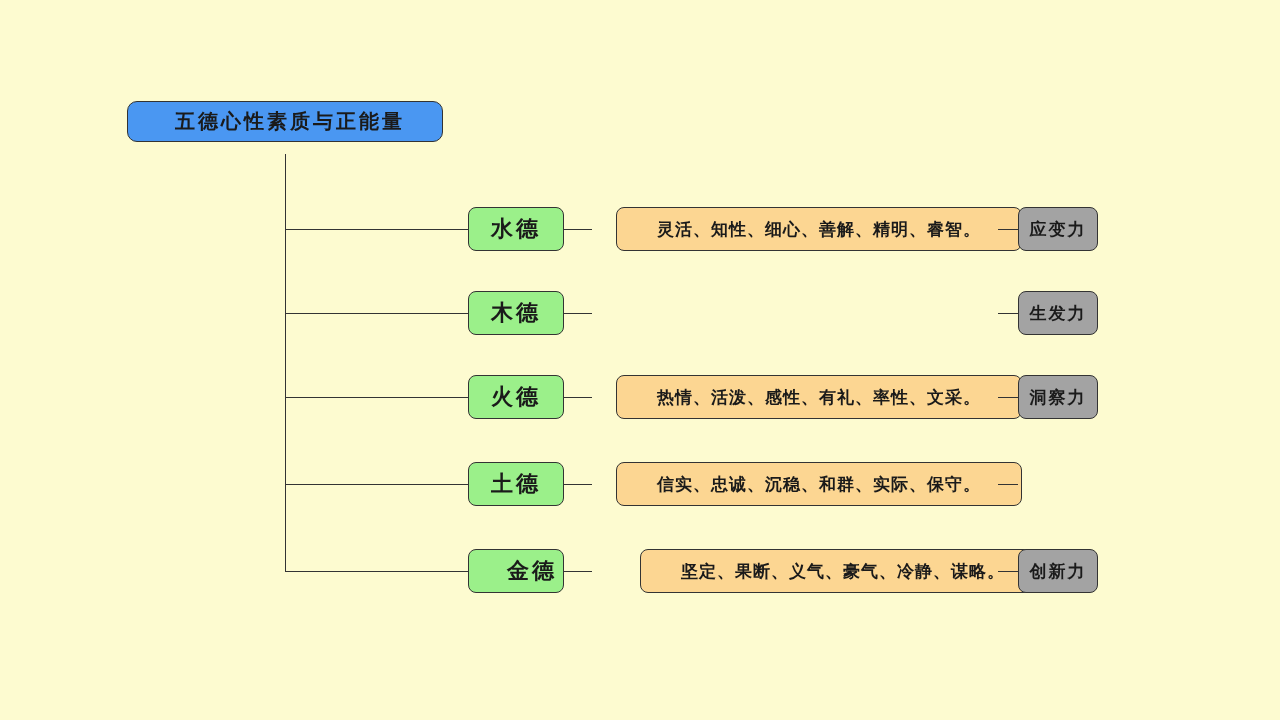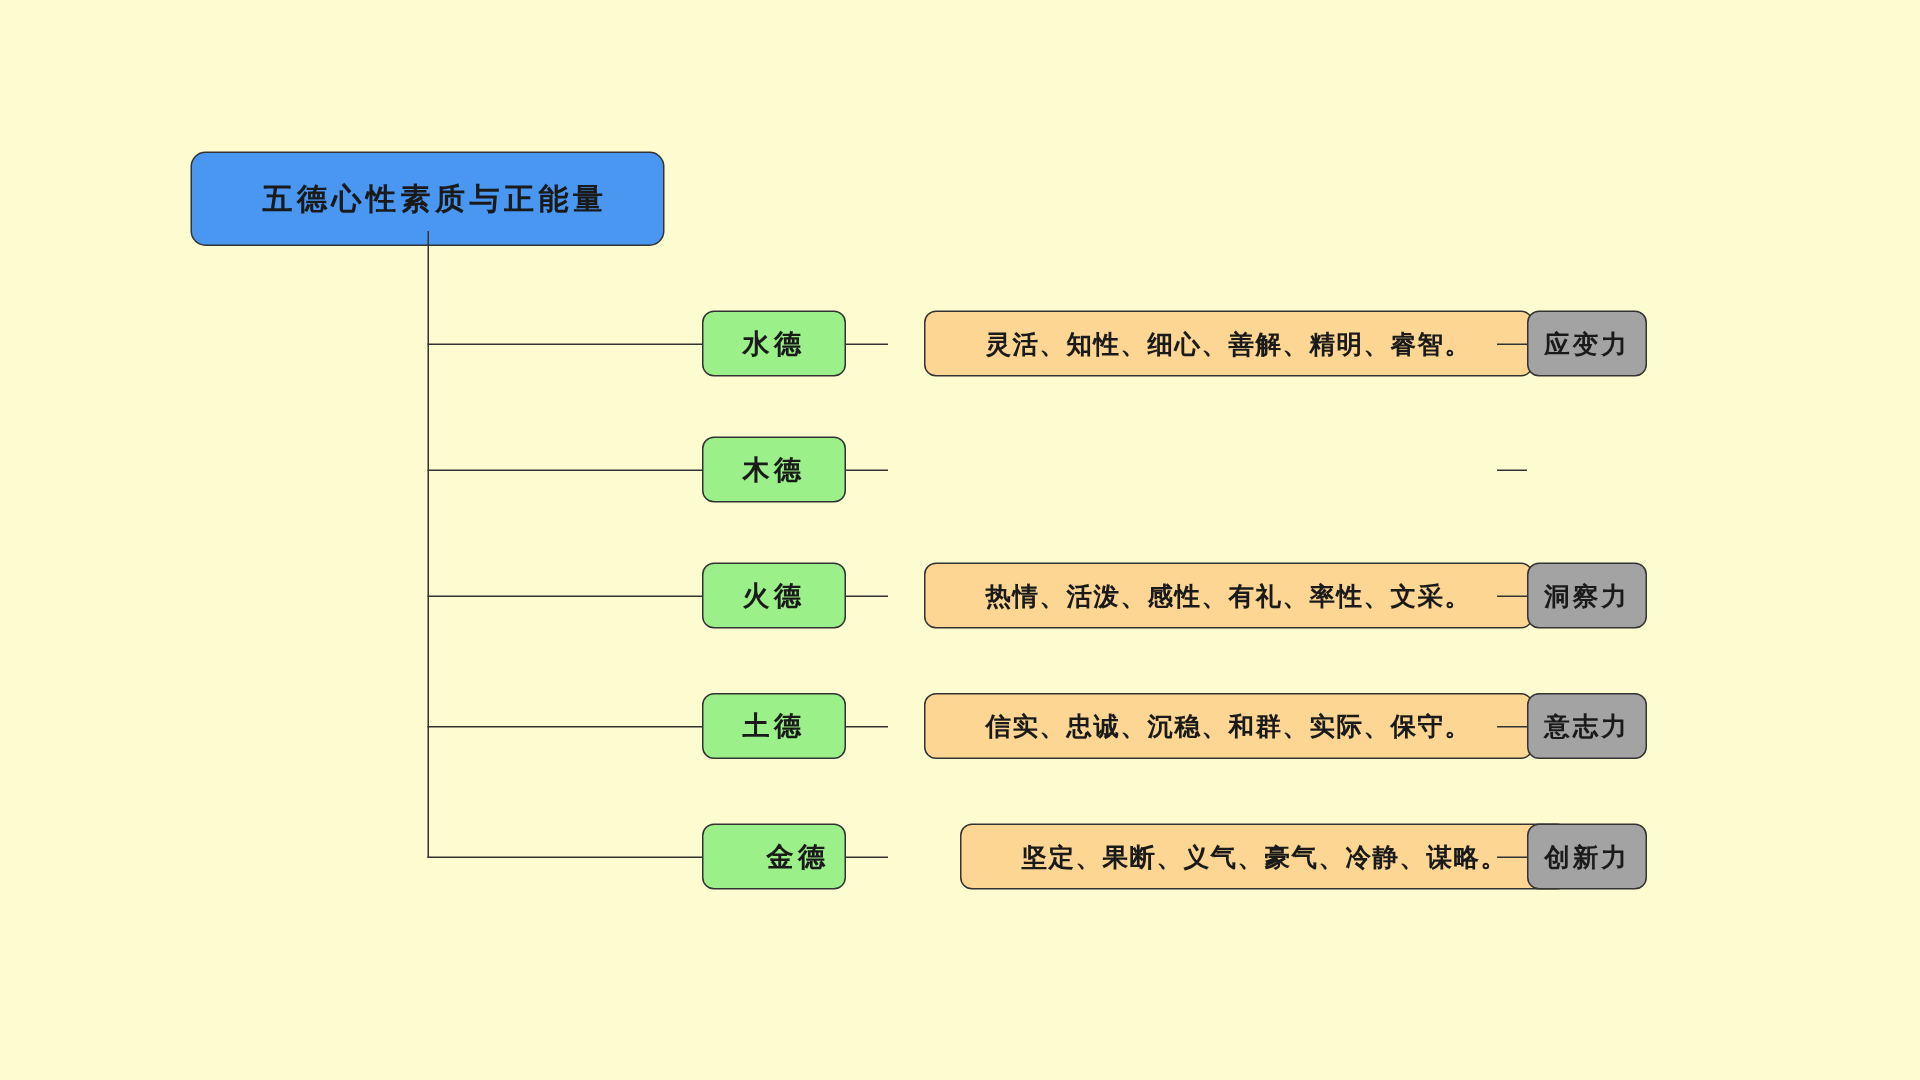--- a/index.html
+++ b/index.html
@@ -28,32 +28,32 @@
     justify-content: center;
     font-weight: bold;
     color: #1a1a1a;
     letter-spacing: 2px;
     white-space: nowrap;
   }
   .root-node {
     left: 127px;
     top: 101px;
     width: 316px;
-    height: 63px;
+    height: 41px;
     background: #4a97f2;
     border-radius: 10px;
     font-size: 20px;
     letter-spacing: 3px;
     padding-left: 10px;
   }
   .elem-node {
     width: 96px;
     height: 44px;
     background: #9bf08a;
-    font-size: 18px;
+    font-size: 22px;
     letter-spacing: 3px;
     text-align: right;
   }
   .desc-node {
     width: 406px;
     height: 44px;
     background: #fcd692;
     font-size: 17px;
     letter-spacing: 1px;
     padding: 0 12px;
@@ -100,20 +100,23 @@
   <div class="node power-node" style="left:1018px; top:207px;">
     <span>应变力</span>
   </div>
 
   <div class="connector h-line" style="left:285px; top:313px; width:183px;"></div>
   <div class="node elem-node" style="left:468px; top:291px;">
     <span>木德</span>
   </div>
   <div class="connector h-line" style="left:564px; top:313px; width:28px;"></div>
   <div class="connector h-line" style="left:998px; top:313px; width:20px;"></div>
+  <div class="node power-node" style="left:1018px; top:291px;">
+    <span>生发力</span>
+  </div>
 
   <div class="connector h-line" style="left:285px; top:397px; width:183px;"></div>
   <div class="node elem-node" style="left:468px; top:375px;">
     <span>火德</span>
   </div>
   <div class="connector h-line" style="left:564px; top:397px; width:28px;"></div>
   <div class="node desc-node" style="left:592px; top:375px;">
     <span>热情、活泼、感性、有礼、率性、文采。</span>
   </div>
   <div class="connector h-line" style="left:998px; top:397px; width:20px;"></div>
@@ -123,23 +126,20 @@
 
   <div class="connector h-line" style="left:285px; top:484px; width:183px;"></div>
   <div class="node elem-node" style="left:468px; top:462px;">
     <span>土德</span>
   </div>
   <div class="connector h-line" style="left:564px; top:484px; width:28px;"></div>
   <div class="node desc-node" style="left:592px; top:462px;">
     <span>信实、忠诚、沉稳、和群、实际、保守。</span>
   </div>
   <div class="connector h-line" style="left:998px; top:484px; width:20px;"></div>
-  <div class="node power-node" style="left:1018px; top:462px;">
-    <span>意志力</span>
-  </div>
 
   <div class="connector h-line" style="left:285px; top:571px; width:183px;"></div>
   <div class="node elem-node" style="left:468px; top:549px;padding-left:32px;">
     <span>金德</span>
   </div>
   <div class="connector h-line" style="left:564px; top:571px; width:28px;"></div>
   <div class="node desc-node" style="left:616px; top:549px;">
     <span>坚定、果断、义气、豪气、冷静、谋略。</span>
   </div>
   <div class="connector h-line" style="left:998px; top:571px; width:20px;"></div>

